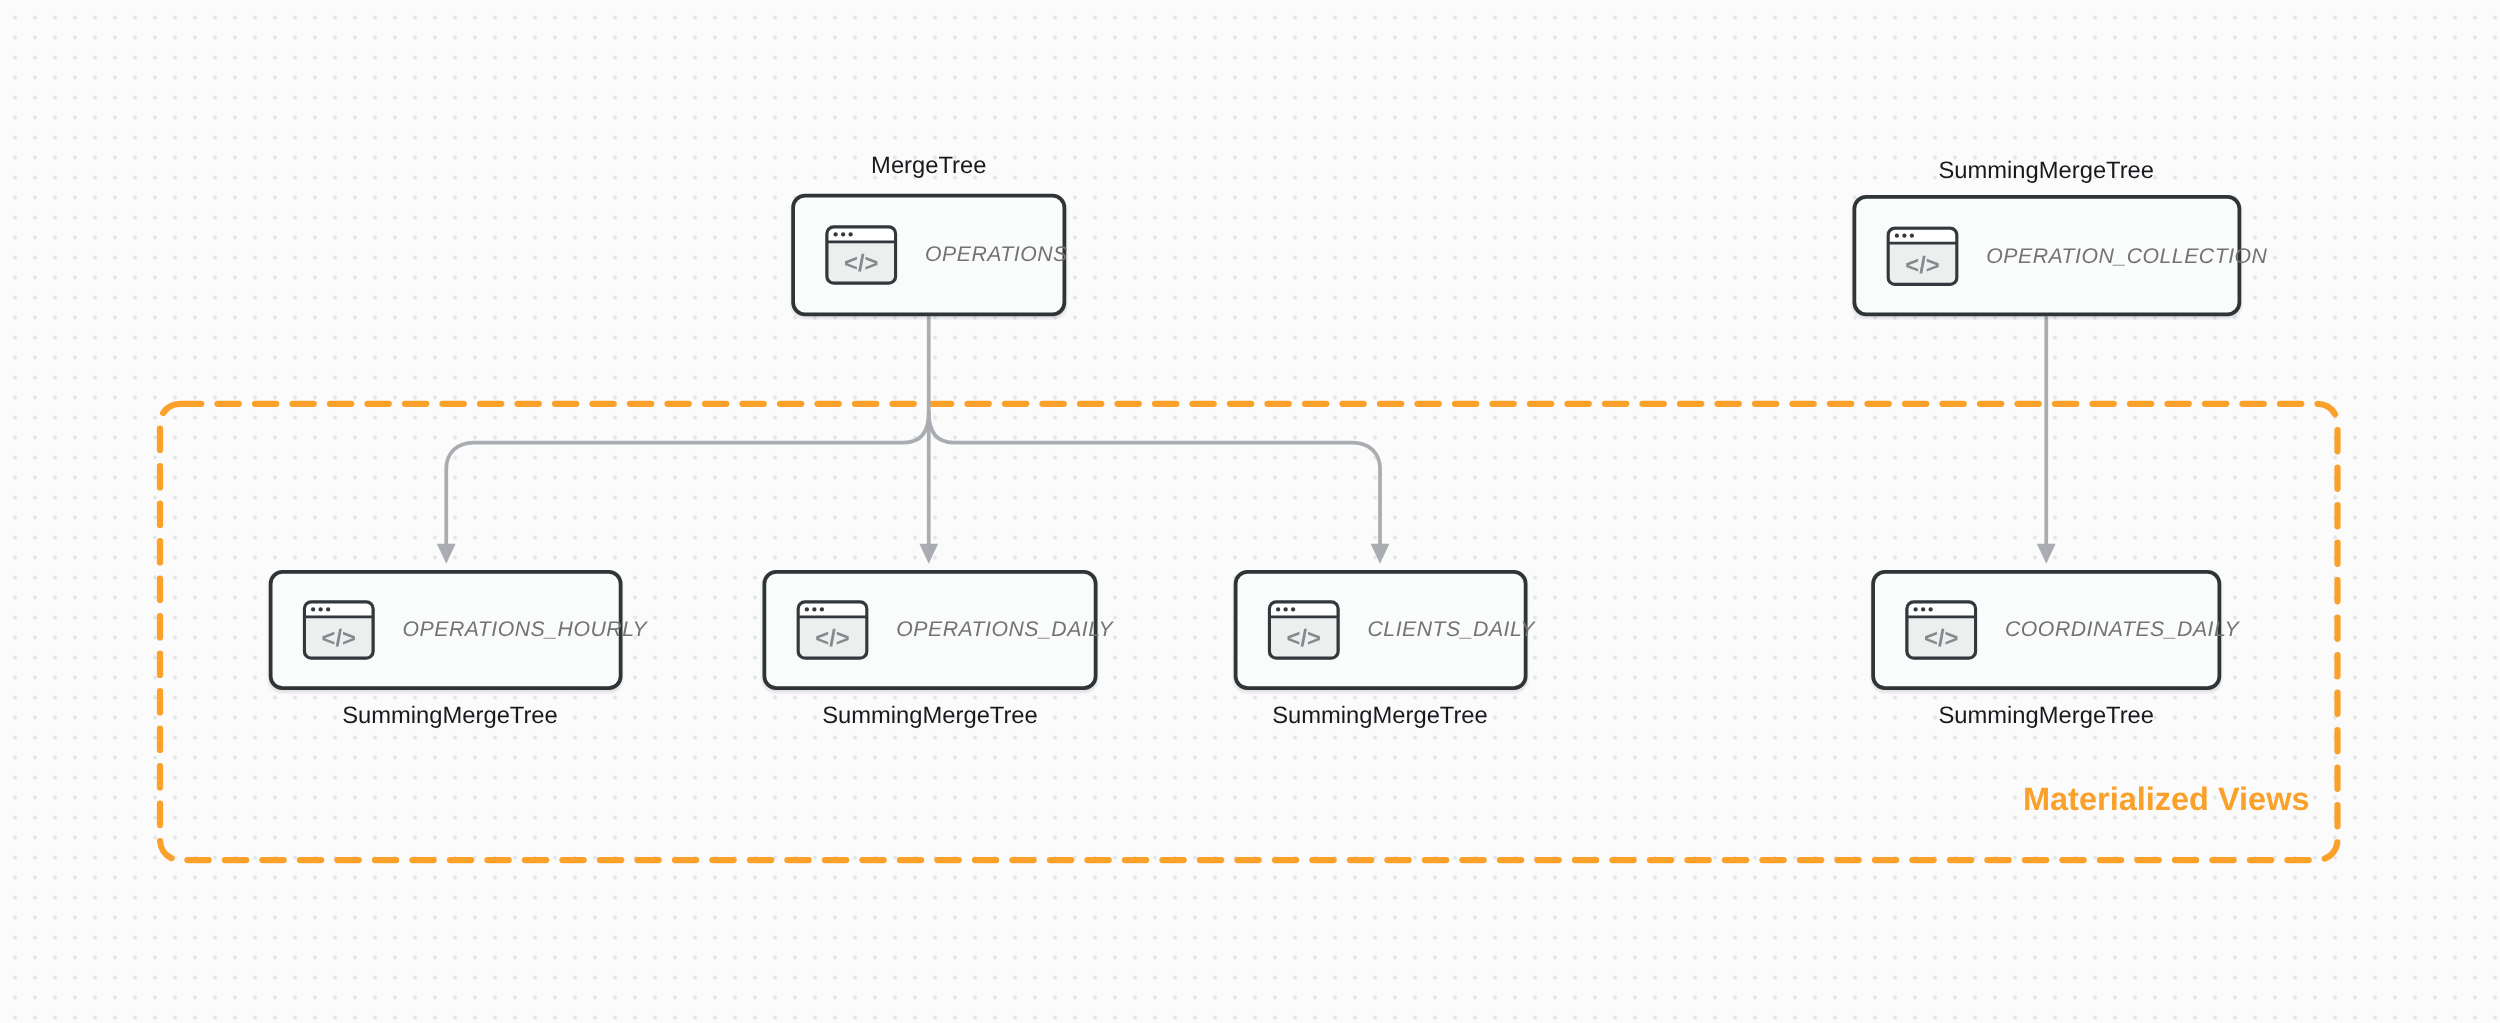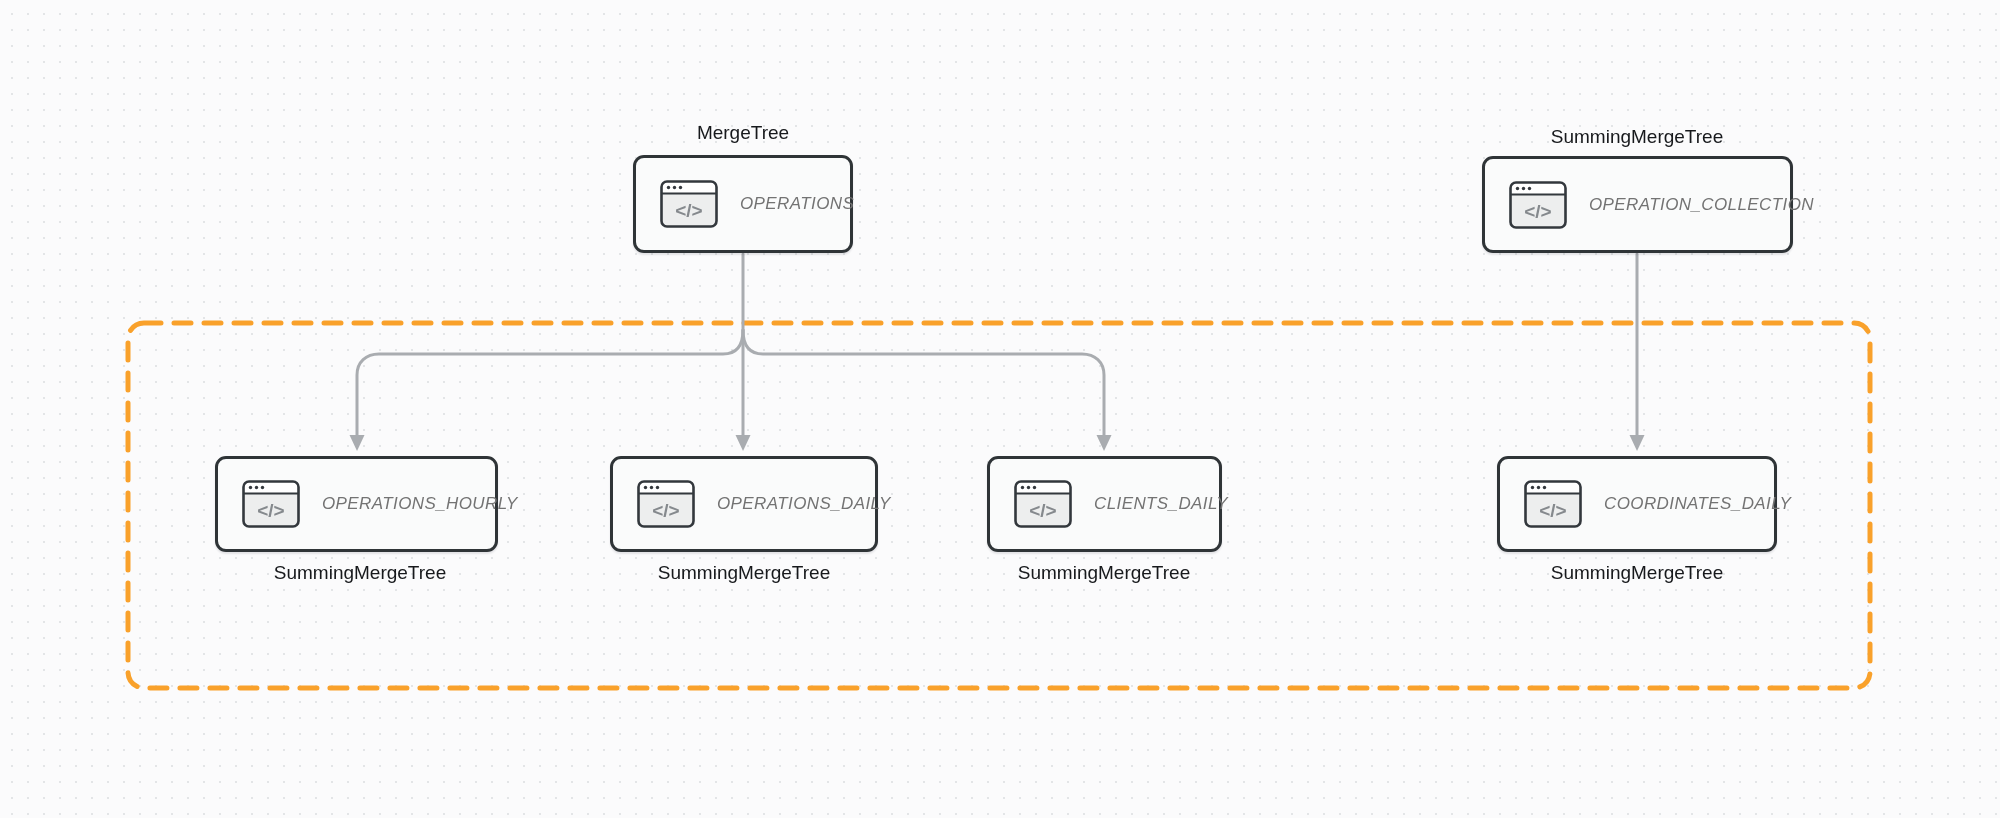--- a/index.html
+++ b/index.html
@@ -107,20 +107,21 @@
     </g>
   </svg>
 
   <div class="engine-label l-operations">MergeTree</div>
   <div class="engine-label l-operation-collection">SummingMergeTree</div>
   <div class="engine-label l-operations-hourly">SummingMergeTree</div>
   <div class="engine-label l-operations-daily">SummingMergeTree</div>
   <div class="engine-label l-clients-daily">SummingMergeTree</div>
   <div class="engine-label l-coordinates-daily">SummingMergeTree</div>
 
+  <div class="group-label l-group">Materialized Views</div>
 
   <div class="node n-operations">
     <span class="node-icon">
       <svg width="58" height="48" viewBox="0 0 58 48">
         <rect x="1.5" y="1.5" width="55" height="45" rx="5.5" fill="#EDEEEE"></rect>
         <path d="M1.5 13.5 V7 a5.5 5.5 0 0 1 5.5-5.5 h44 a5.5 5.5 0 0 1 5.5 5.5 v6.5 z" fill="#FFFFFF"></path>
         <rect x="1.5" y="1.5" width="55" height="45" rx="5.5" fill="none" stroke="#33383D" stroke-width="2.6"></rect>
         <line x1="1.5" y1="13.5" x2="56.5" y2="13.5" stroke="#33383D" stroke-width="2.2"></line>
         <circle cx="8.5" cy="7.5" r="1.7" fill="#33383D"></circle>
         <circle cx="14.5" cy="7.5" r="1.7" fill="#33383D"></circle>

